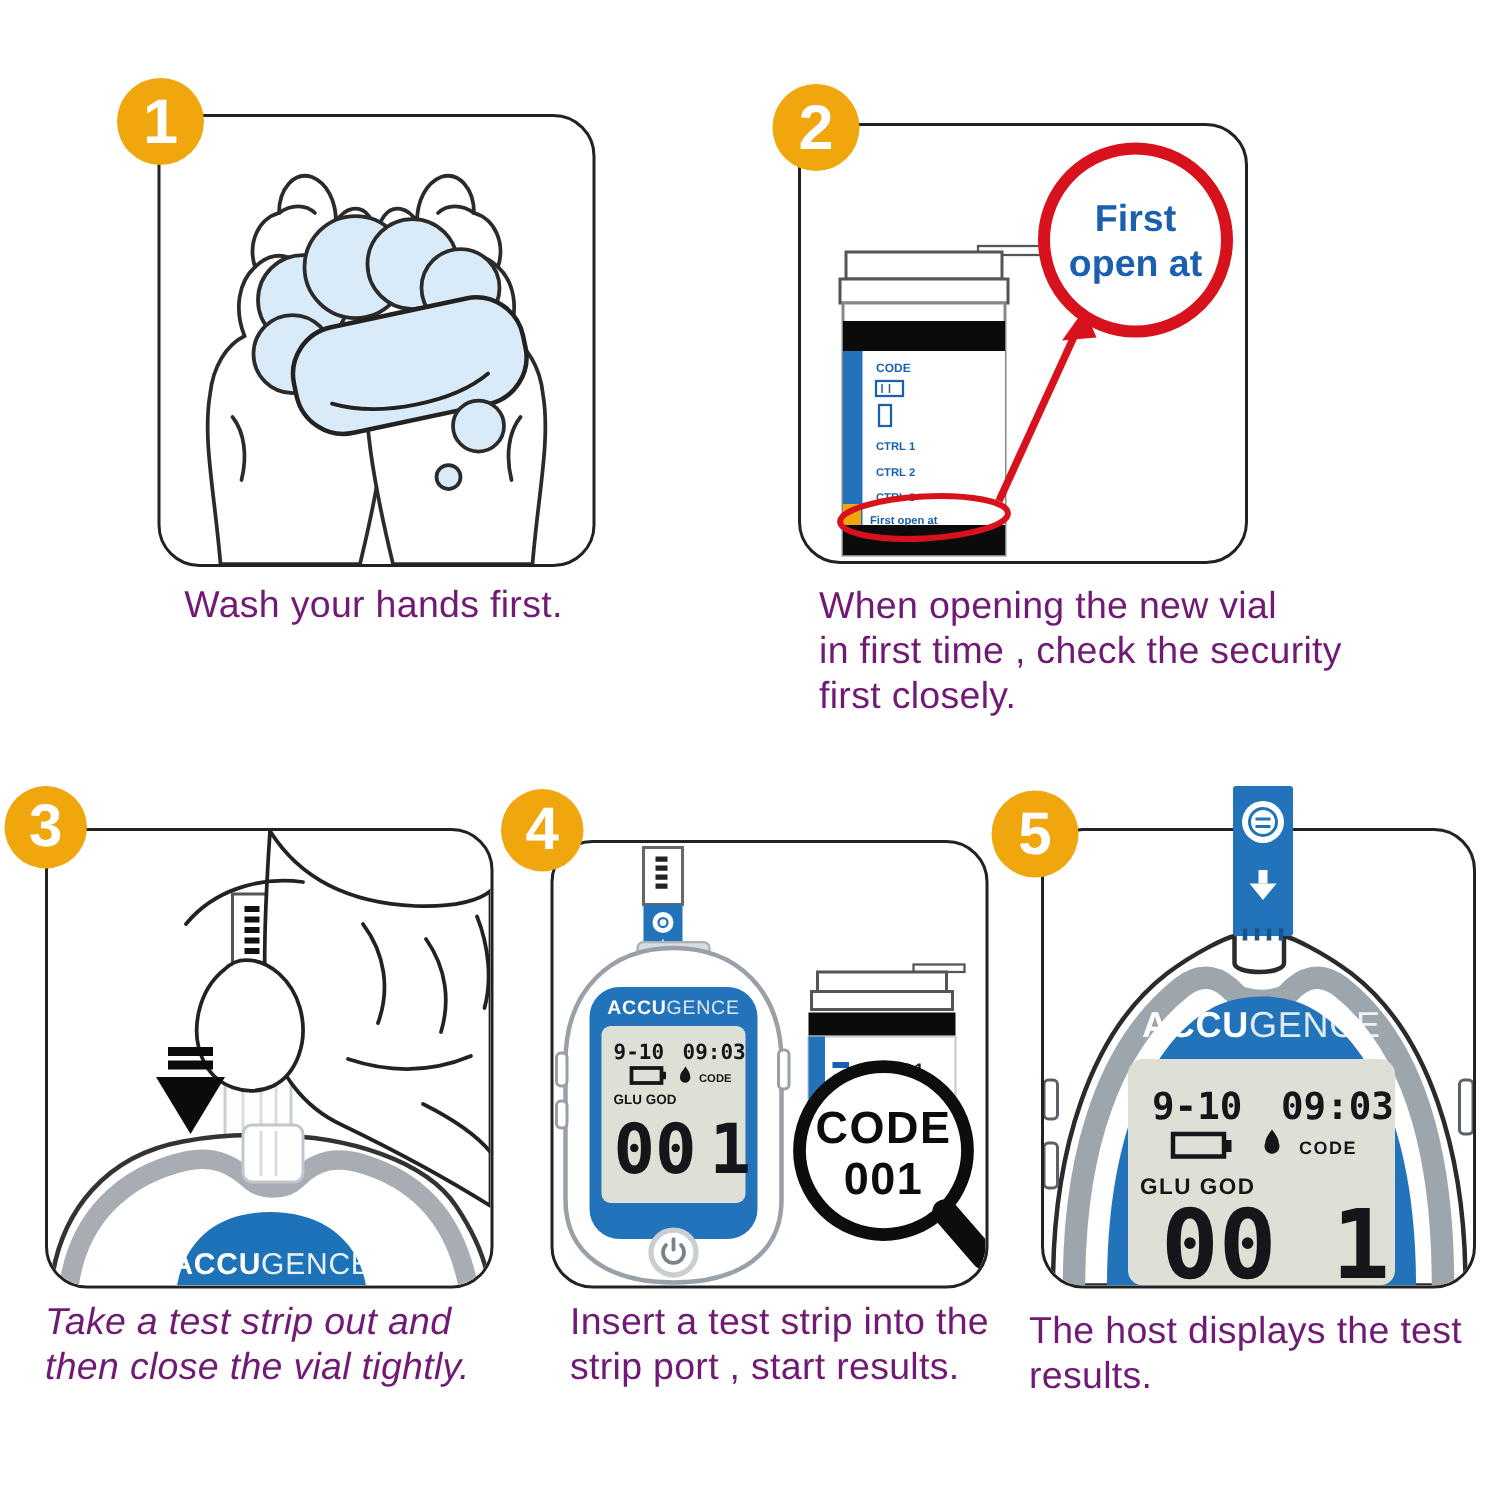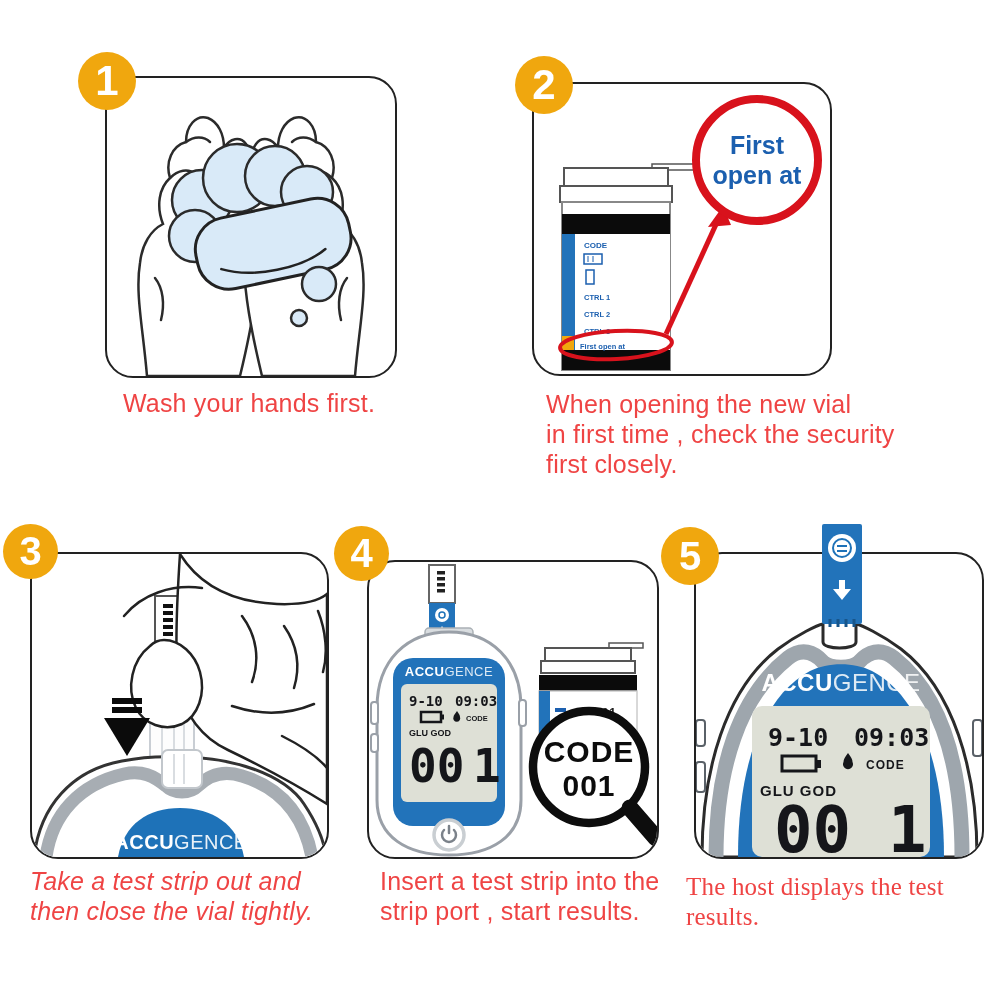--- a/index.html
+++ b/index.html
@@ -12,26 +12,26 @@
   #p4{left:367px;top:560px;width:288px;height:295px;}
   #p5{left:694px;top:552px;width:286px;height:303px;}
   .panel svg{position:absolute;left:0;top:0;}
   .badge{position:absolute;border-radius:50%;background:#F0A70E;color:#fff;z-index:5;
          display:flex;align-items:center;justify-content:center;font-weight:bold;}
   #b1{left:78px;top:52px;width:58px;height:58px;font-size:42px;}
   #b2{left:515px;top:56px;width:58px;height:58px;font-size:42px;}
   #b3{left:3px;top:524px;width:55px;height:55px;font-size:40px;}
   #b4{left:334px;top:526px;width:55px;height:55px;font-size:40px;}
   #b5{left:661px;top:527px;width:58px;height:58px;font-size:40px;}
-  .caption{position:absolute;color:#ef4444;font-size:25px;line-height:30px;letter-spacing:0.2px;}
+  .caption{position:absolute;color:#701a75;font-size:25px;line-height:30px;letter-spacing:0.2px;}
   #cap1{left:105px;top:388px;width:288px;text-align:center;}
   #cap2{left:546px;top:389px;width:430px;}
   #cap3{left:30px;top:866px;width:320px;font-style:italic;}
   #cap4{left:352px;top:866px;width:320px;margin-left:28px;}
-  #cap5{left:686px;top:872px;width:310px;font-family:Liberation Serif, serif;}
+  #cap5{left:686px;top:872px;width:310px;}
   #strip5{position:absolute;left:818px;top:524px;width:48px;height:106px;z-index:6;}
   .seg{font-family:"DejaVu Sans Mono",monospace;font-weight:bold;}
   .lbl{font-family:"Liberation Sans",sans-serif;font-weight:bold;}
 </style>
 </head>
 <body>
 
 <div class="canvas">
 
   <section class="panel" id="p1">

